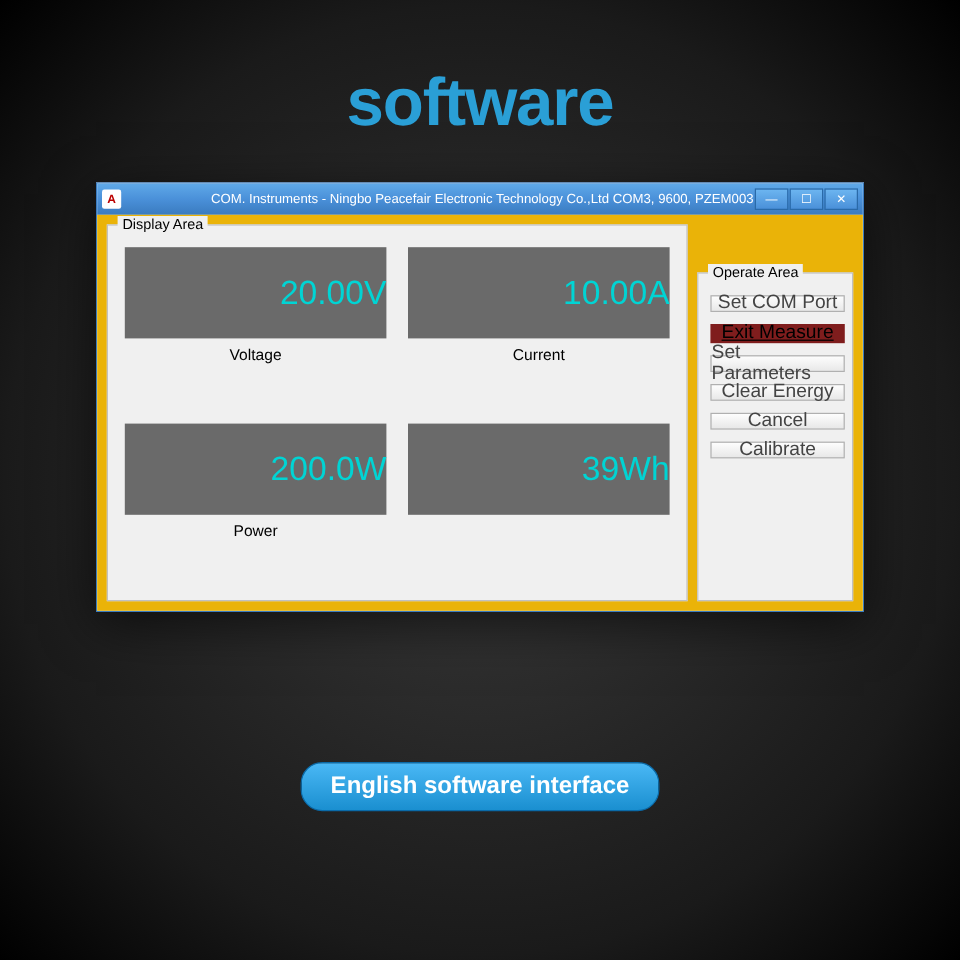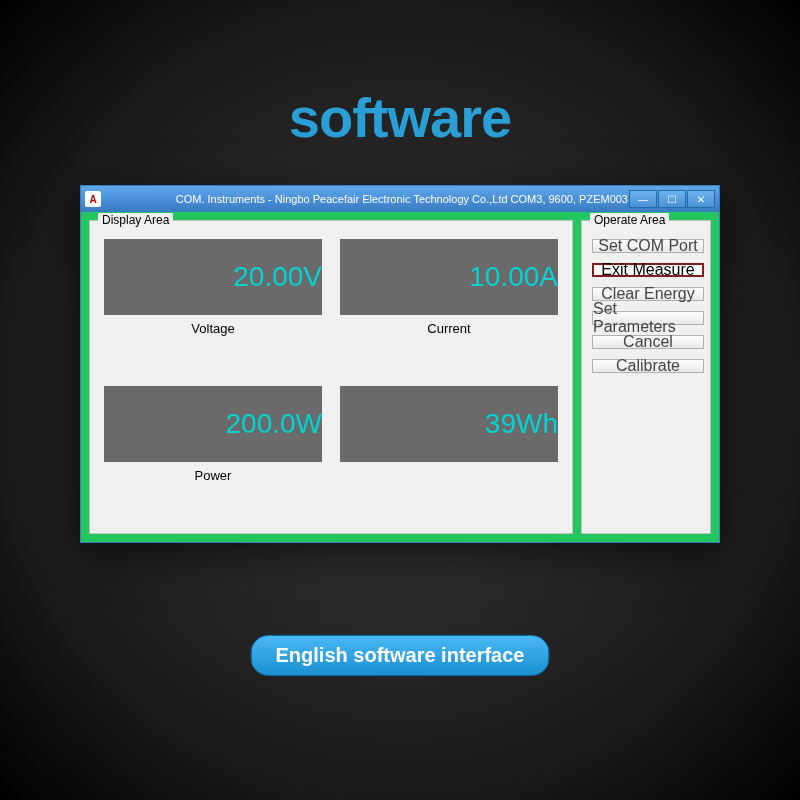--- a/index.html
+++ b/index.html
@@ -9,21 +9,21 @@
     background: radial-gradient(ellipse at center, #3a3a3a 0%, #1a1a1a 70%, #000 100%);
     font-family: Arial, sans-serif;
     overflow: hidden;
     position: relative;
   }
   .heading {
     text-align: center;
     color: #2a9fd6;
     font-size: 56px;
     font-weight: bold;
-    margin-top: 85px;
+    margin-top: 52px;
     letter-spacing: -1px;
   }
   .window {
     width: 640px;
     margin: 35px auto 0 auto;
     background: #fff;
     box-shadow: 0 10px 40px rgba(0,0,0,0.6);
     border: 1px solid #3a7bbf;
   }
   .titlebar {
@@ -59,21 +59,21 @@
     align-items: center;
     justify-content: center;
     font-size: 10px;
     color: #fff;
     cursor: pointer;
     margin-left: 1px;
   }
   .win-btn.close { background: linear-gradient(to bottom, #6cb5f0, #4a90d9); }
   .window-body {
     display: flex;
-    background: #22c55e;
+    background: #eab308;
     padding: 8px;
     gap: 8px;
     height: 330px;
   }
   .group {
     border: 1px solid #c0c0c0;
     background: #f0f0f0;
     position: relative;
     padding: 12px 10px 10px 10px;
   }
@@ -110,37 +110,39 @@
     font-size: 13px;
     color: #000;
     margin-top: 6px;
   }
   .operate-area {
     width: 130px;
     display: flex;
     flex-direction: column;
     gap: 10px;
     padding: 18px 6px 10px 10px;
+    margin-top: 40px;
   }
   .op-btn {
     height: 14px;
     background: linear-gradient(to bottom, #fdfdfd, #e8e8e8);
     border: 1px solid #b0b0b0;
     border-radius: 0;
     font-size: 16px;
     color: #444;
     cursor: pointer;
     display: flex;
     align-items: center;
     justify-content: center;
   }
   .op-btn.active {
-    border: 2px solid #7f1d1d;
+    border: 8px solid #7f1d1d;
     color: #000;
     background: #fff;
+    text-decoration: underline;
   }
   .caption-pill {
     position: absolute;
     left: 50%;
     transform: translateX(-50%);
     top: 635px;
     background: linear-gradient(to bottom, #4ab8f5, #1a8fd0);
     color: #fff;
     font-size: 20px;
     padding: 8px 24px;
@@ -193,21 +195,21 @@
       <div class="readout-block">
         <div class="readout">39Wh</div>
       </div>
     </div>
 
     <div class="group operate-area">
       <div class="group-label">Operate Area</div>
 
       <div class="op-btn">Set COM Port</div>
       <div class="op-btn active">Exit Measure</div>
+      <div class="op-btn">Set Parameters</div>
       <div class="op-btn">Clear Energy</div>
-      <div class="op-btn">Set Parameters</div>
       <div class="op-btn">Cancel</div>
       <div class="op-btn">Calibrate</div>
     </div>
   </div>
 </div>
 
 <div class="caption-pill">English software interface</div>
 
 </body></html>

